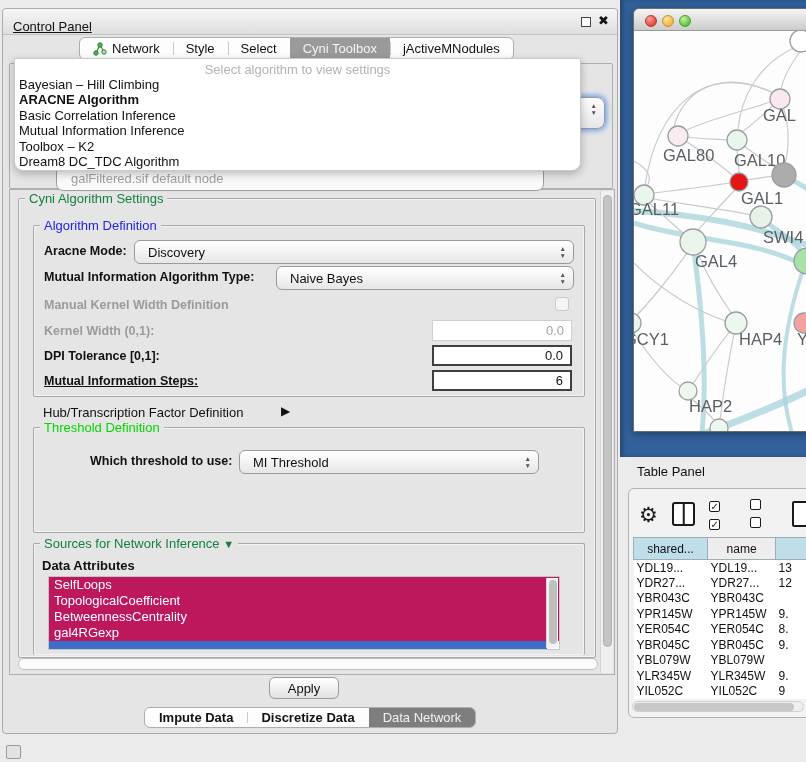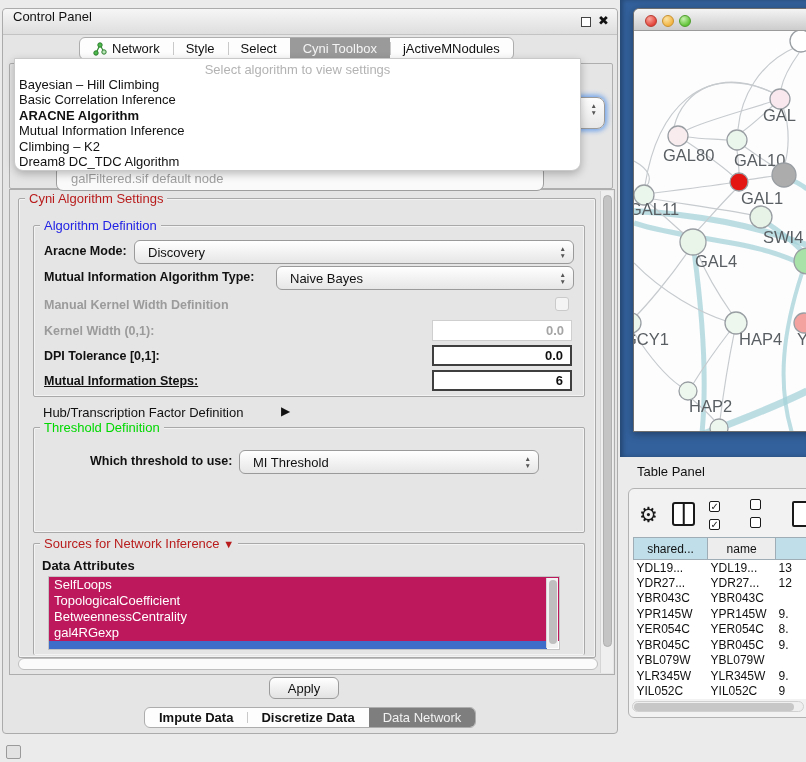--- a/index.html
+++ b/index.html
@@ -4,21 +4,21 @@
 <style>
   * { margin:0; padding:0; box-sizing:border-box; }
   html,body { width:806px; height:762px; }
   body { font-family:"Liberation Sans","DejaVu Sans",sans-serif; background:#EBEBEB; position:relative; overflow:hidden; }
 
   
   .control-panel { position:absolute; left:2px; top:8px; width:616px; height:726px;
     background:#E5E5E5; border:1px solid #ABABAB; border-radius:4px; }
   .cp-titlebar { position:absolute; left:0; top:0; width:100%; height:26px;
     background:linear-gradient(#F6F6F6,#DEDEDE); border-bottom:1px solid #C3C3C3;
-    border-radius:4px 4px 0 0; display:flex; align-items:flex-start; font-size:13px; color:#111; padding-left:10px; }
+    border-radius:4px 4px 0 0; display:flex; align-items:flex-end; font-size:13px; color:#111; padding-left:10px;text-decoration:underline; }
   .float-icon { position:absolute; right:26px; top:8px; width:10px; height:10px; border:1.5px solid #444; background:#fff; }
   .close-icon { position:absolute; right:8px; top:4px; font-size:13px; font-weight:bold; color:#111; cursor:default; }
 
   .tabstrip { position:absolute; left:76px; top:28px; height:23px; background:#FDFDFD;
     border:1px solid #ADADAD; border-radius:6px; display:flex; align-items:stretch; overflow:hidden; font-size:13px; }
   .tabstrip .tab { display:flex; align-items:center; padding:0 13px; color:#111; position:relative; }
   .tabstrip .tab.sel { background:#9A9A9A; color:#F4F4F4; }
   .tabstrip .tab + .tab:not(.sel)::before { content:""; position:absolute; left:0; top:4px; bottom:4px; width:1px; background:#C9C9C9; }
   .net-ico { width:14px; height:14px; margin-right:5px; }
 
@@ -38,32 +38,32 @@
     box-shadow:0 0 5px 2px rgba(90,150,235,.85); z-index:11; }
   .gal-combo { position:absolute; left:53px; top:156px; width:488px; height:26px; border:1px solid #9E9E9E;
     border-radius:7px; background:#FAFAFA; z-index:12; color:#A0A0A0; font-size:13px;
     display:flex; align-items:center; padding-left:14px; white-space:nowrap; overflow:hidden; }
 
   
   .viewport { position:absolute; left:6px; top:180px; width:606px; height:486px;
     border:1px solid #ADADAD; background:#E5E5E5; }
   .groupbox { position:absolute; border:1px solid #A9A9A9; border-radius:2px;
     box-shadow:inset 0 0 0 1px rgba(255,255,255,.55); }
-  .gb-title { position:absolute; top:-8px; left:6px; background:#E5E5E5; padding:0 4px; font-size:13px; color:#b91c1c; white-space:nowrap; }
+  .gb-title { position:absolute; top:-8px; left:6px; background:#E5E5E5; padding:0 4px; font-size:13px; color:#15803d; white-space:nowrap; }
   .gb-title.blue { color:#2222E6; }
   .gb-title.green { color:#00D800; }
   .lbl { position:absolute; font-size:12.5px; font-weight:bold; color:#111; white-space:nowrap; }
   .lbl.dis { color:#9B9B9B; }
   .combo { position:absolute; height:24px; border:1px solid #9A9A9A; border-radius:6px;
     background:linear-gradient(#FFFFFF,#E6E6E6); display:flex; align-items:center;
     padding-left:13px; font-size:13px; color:#111; }
   .spin { position:absolute; right:7px; top:4px; display:flex; flex-direction:column; color:#555;
     font-size:6.5px; line-height:7px; letter-spacing:0; }
   .field { position:absolute; height:21px; background:#FFF; border:1px solid #B9B9B9;
-    font-size:13px; color:#111; display:flex; align-items:center; justify-content:flex-end; padding:0 7px;font-weight:bold; }
+    font-size:13px; color:#111; display:flex; align-items:center; justify-content:flex-end; padding:0 7px; }
   .field.strong { border:2px solid #3F3F3F; }
   .field.dis { color:#A5A5A5; border:1px solid #CFCFCF; }
   .checkbox { position:absolute; width:14px; height:14px; border:1px solid #CACACA; border-radius:3px; background:#F4F4F4; }
   .tri { font-size:12px; color:#111; }
 
   .attr-list { position:absolute; background:#FFF; border:1px solid #C4C4C4; overflow:hidden; }
   .attr-row { height:16px; line-height:16px; font-size:13px; color:#FFF; background:#be185d; padding-left:5px; white-space:nowrap; }
   .list-vscroll { position:absolute; right:1px; top:1px; bottom:1px; width:12px; background:#F2F2F2; border-left:1px solid #D8D8D8; }
   .list-vscroll .thumb { position:absolute; left:1.5px; top:2px; width:8px; height:64px; background:#BFBFBF; border-radius:5px; }
 
@@ -159,24 +159,24 @@
     <span class="spin">▲<br>▼</span>
   </div>
   <div class="gal-combo">
     <span>galFiltered.sif default node</span>
   </div>
 
   <div class="dropdown">
     <div class="ph">Select algorithm to view settings</div>
     <div id="dropdown-items">
         <div class="item">Bayesian – Hill Climbing</div>
+        <div class="item bold">ARACNE Algorithm</div>
         <div class="item">Basic Correlation Inference</div>
-        <div class="item bold">ARACNE Algorithm</div>
         <div class="item">Mutual Information Inference</div>
-        <div class="item">Climbing – K2</div>
+        <div class="item">Toolbox – K2</div>
         <div class="item">Dream8 DC_TDC Algorithm</div>
       </div>
   </div>
 
   <div class="viewport">
 
     <div class="groupbox" style="left:8px; top:8px; width:578px; height:460px;">
       <span class="gb-title">Cyni Algorithm Settings</span>
 
       <div class="groupbox" style="left:14px; top:26px; width:552px; height:172px;">

